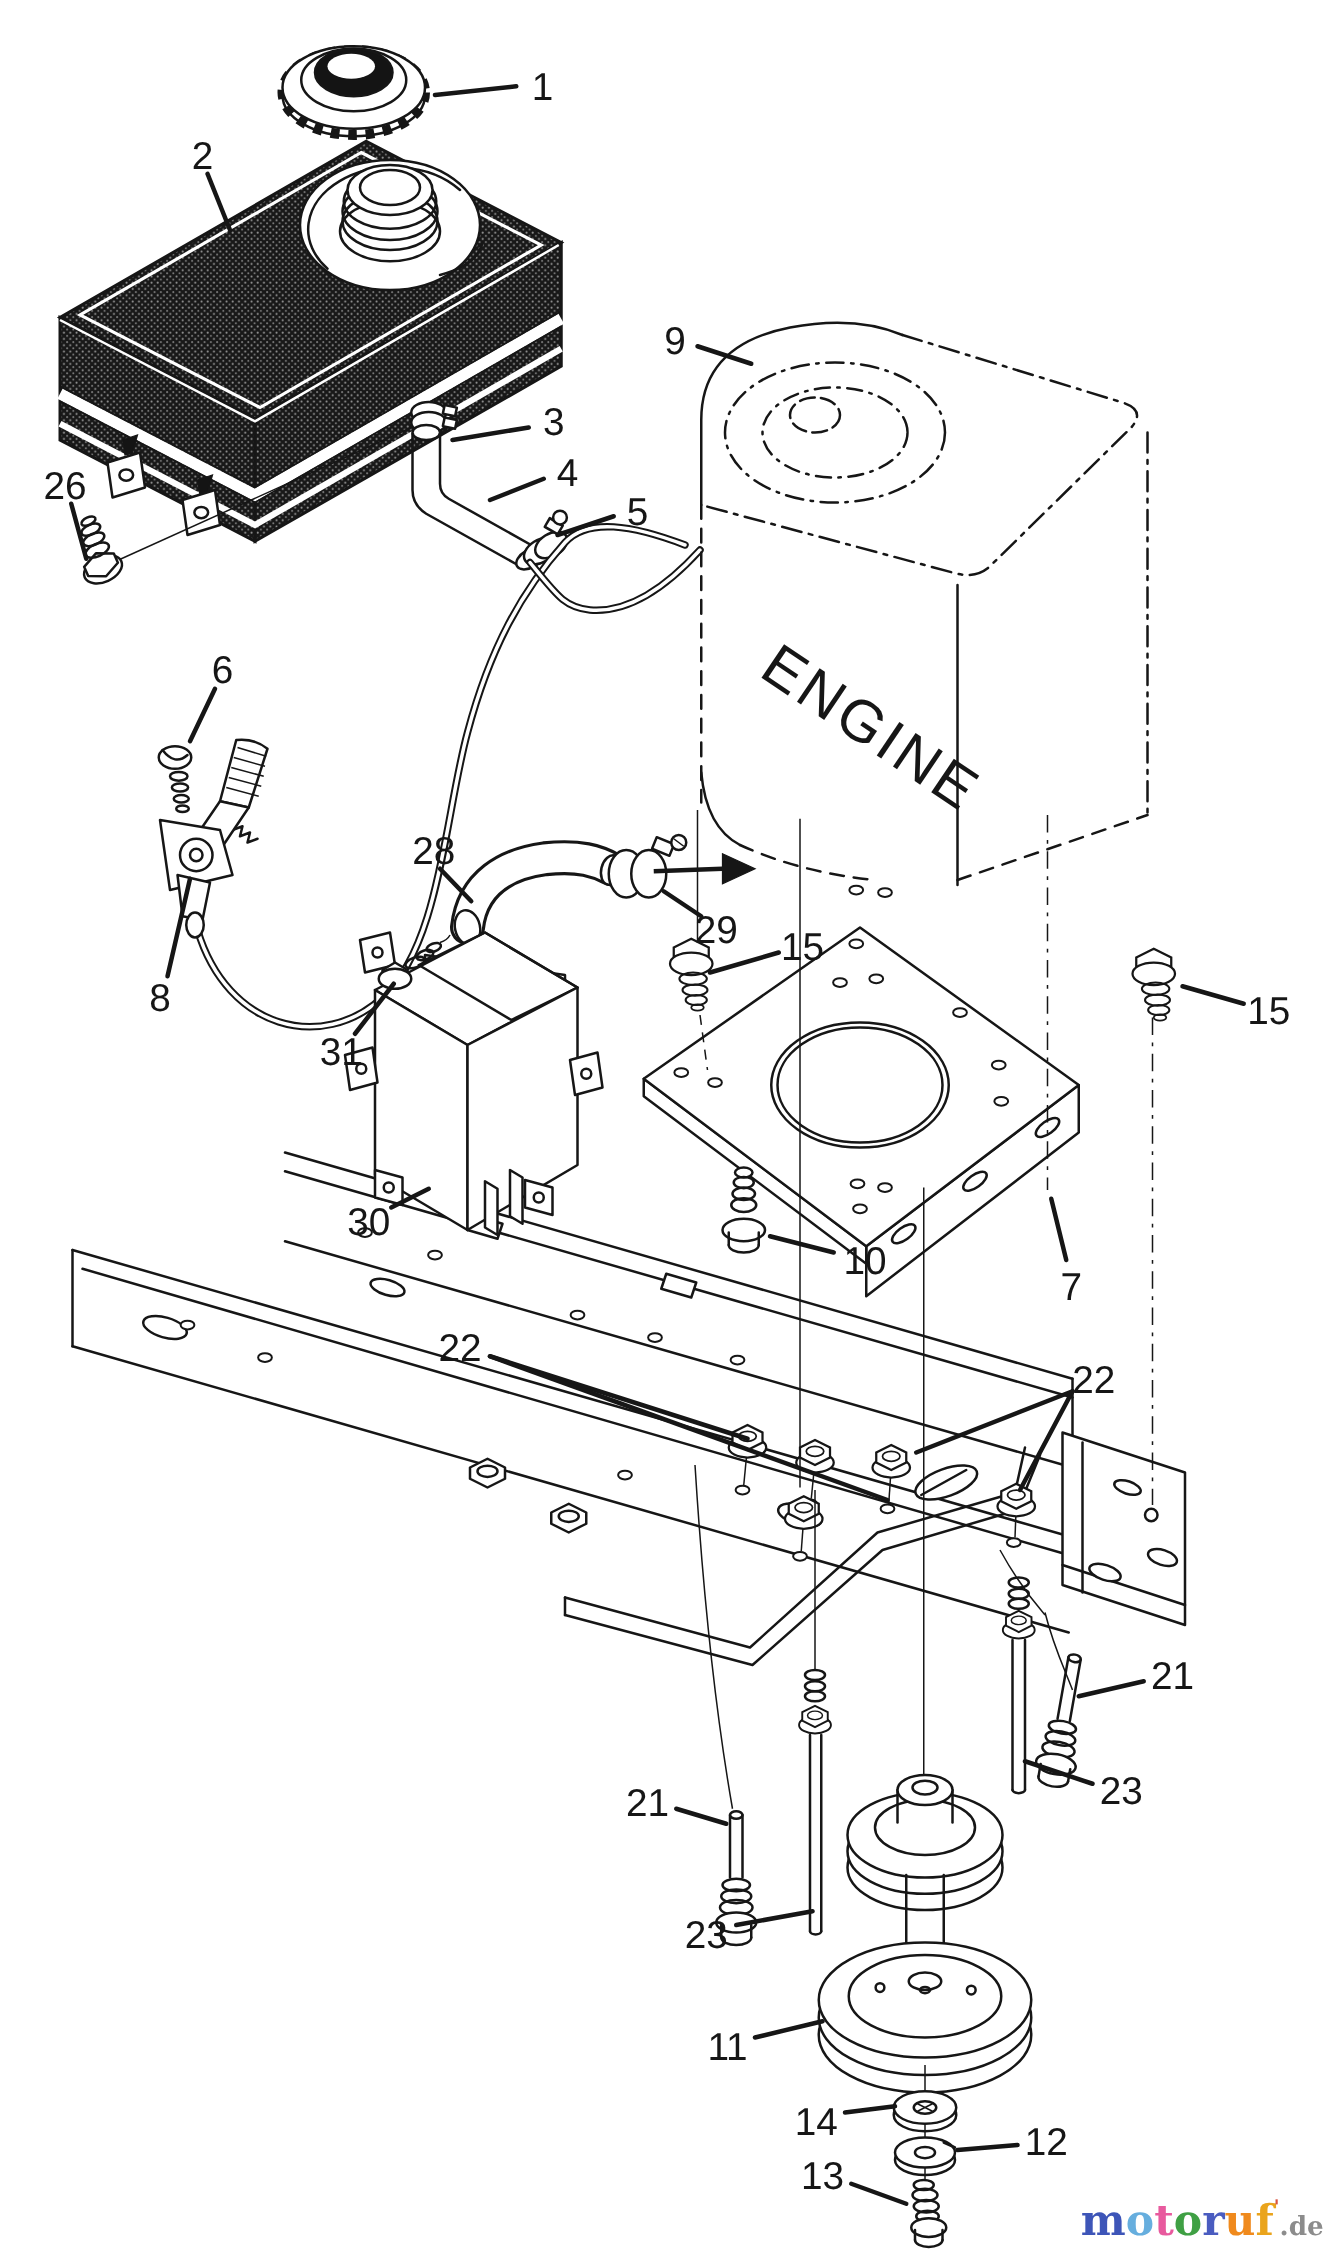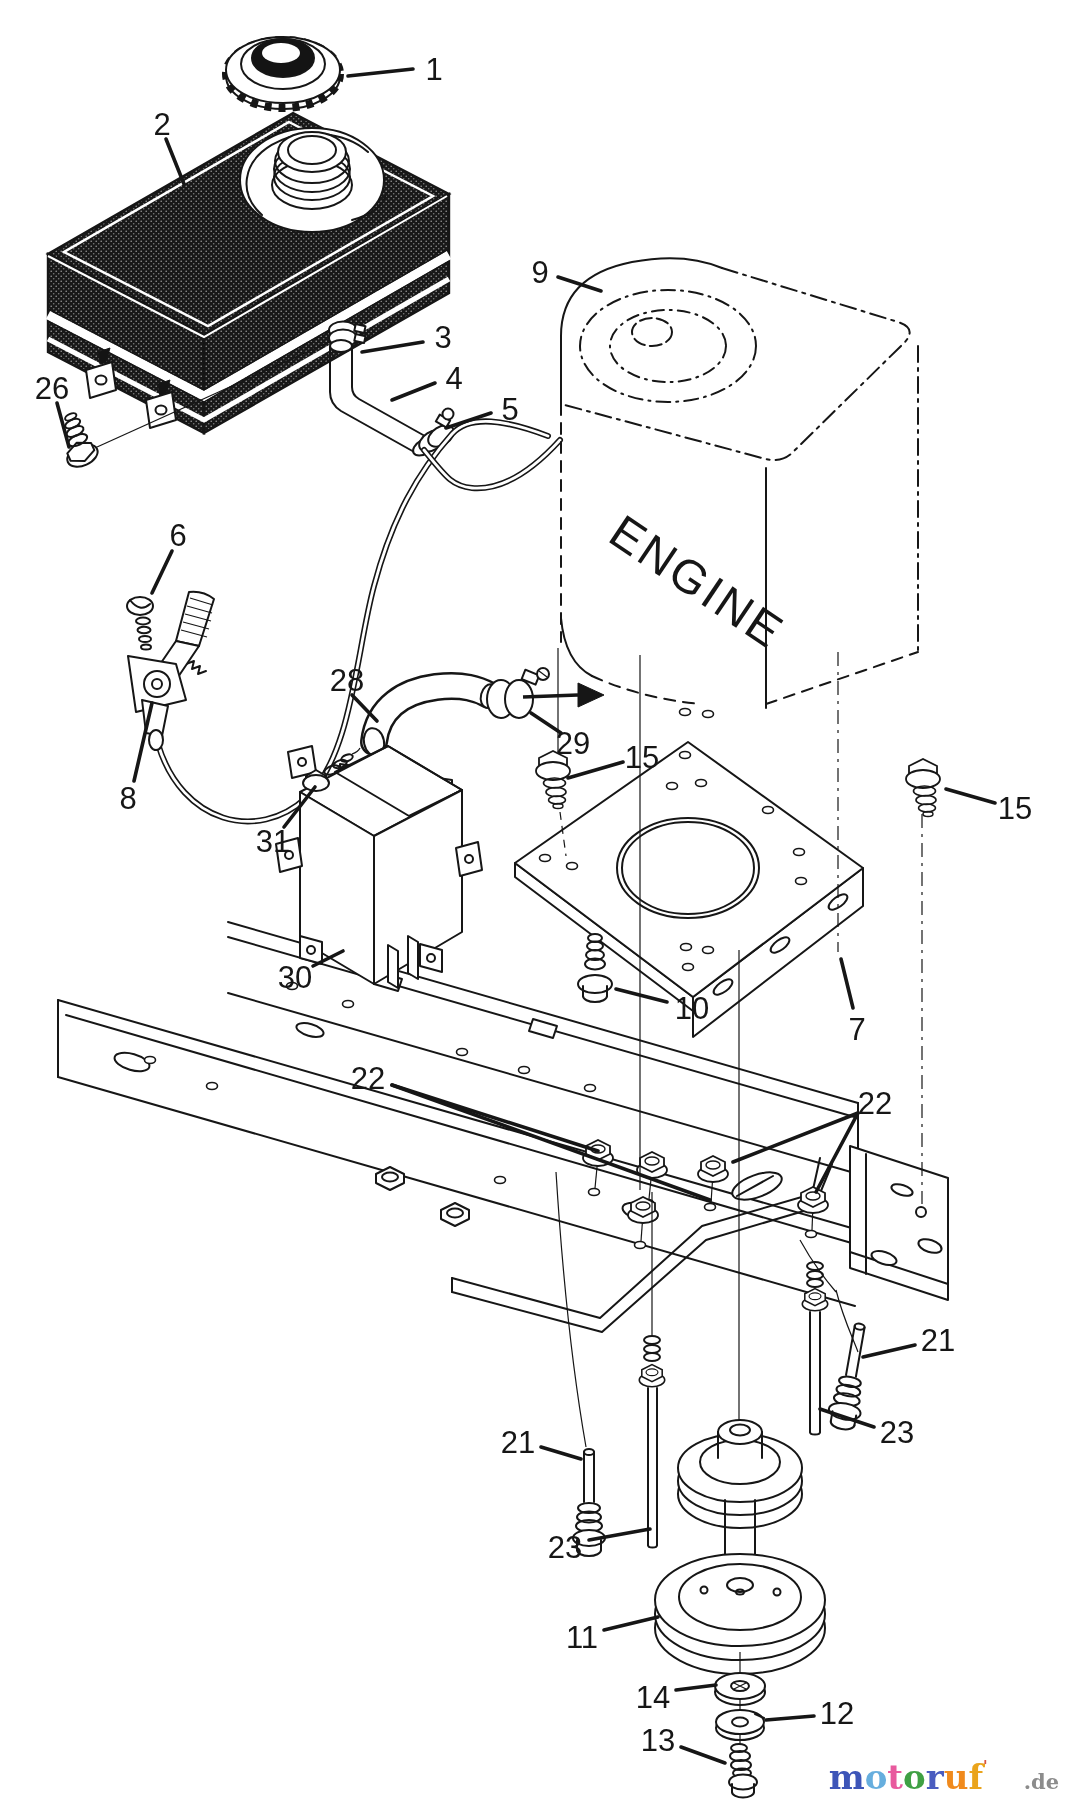--- a/index.html
+++ b/index.html
@@ -7,21 +7,21 @@
          font-family:"Liberation Sans",sans-serif;}
   svg{position:absolute;left:0;top:0;}
   svg *{vector-effect:none;}
   .ln{stroke:#161616;fill:none;stroke-width:2;stroke-linecap:round;stroke-linejoin:round;}
   .fw{stroke:#161616;fill:#ffffff;stroke-width:2;stroke-linejoin:round;}
   .thin{stroke:#161616;fill:none;stroke-width:1.2;}
   .white{stroke:#ffffff;fill:none;}
   svg text{font-family:"Liberation Sans",sans-serif;}
   #logo{position:absolute;right:12px;bottom:6px;font-family:"DejaVu Serif","Liberation Serif",serif;
         font-weight:bold;font-size:34px;line-height:1;letter-spacing:0px;white-space:nowrap;}
-  #logo .suffix{font-weight:bold;margin-left:36px;}
+  #logo .suffix{font-weight:bold;}
   #logo .tick{font-size:15px;vertical-align:18px;}
 </style>
 </head>
 <body>
 
 <div class="stage">
 <svg id="diagram-svg" width="1071" height="1800" viewBox="0 0 1071 1800">
   <defs>
     <pattern id="stipple" width="5" height="5" patternUnits="userSpaceOnUse">
       <rect width="5" height="5" fill="#181818"></rect>

